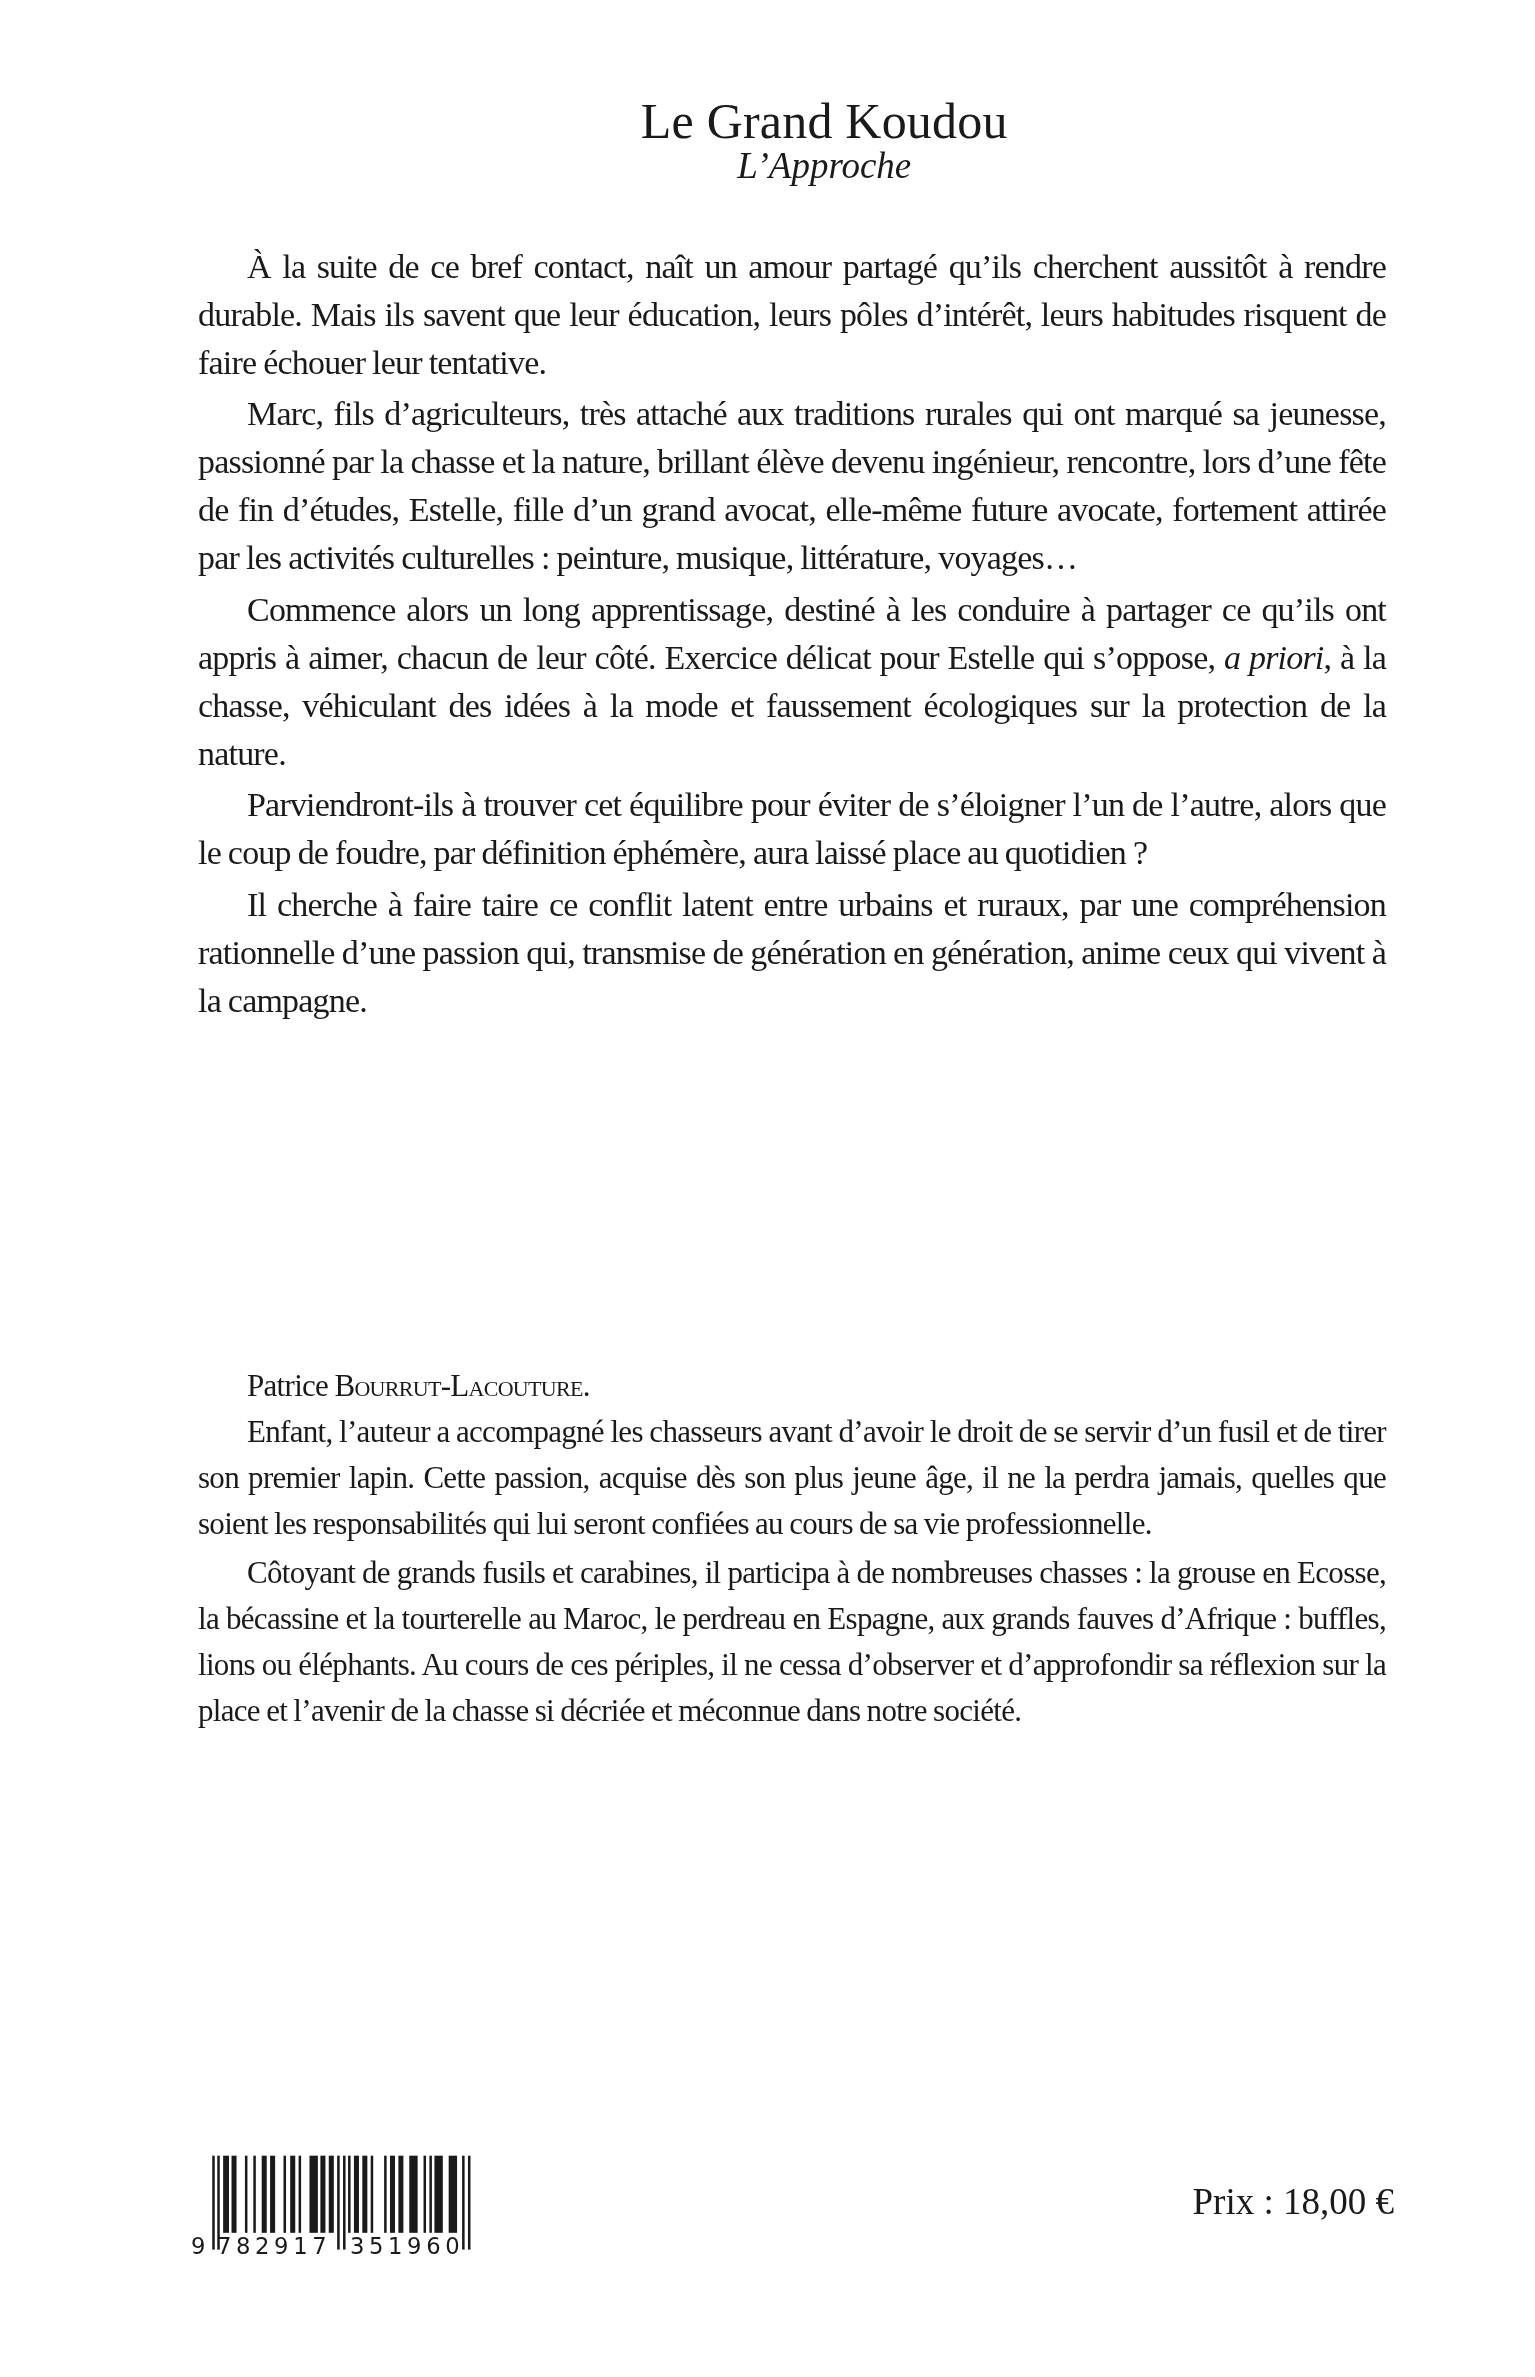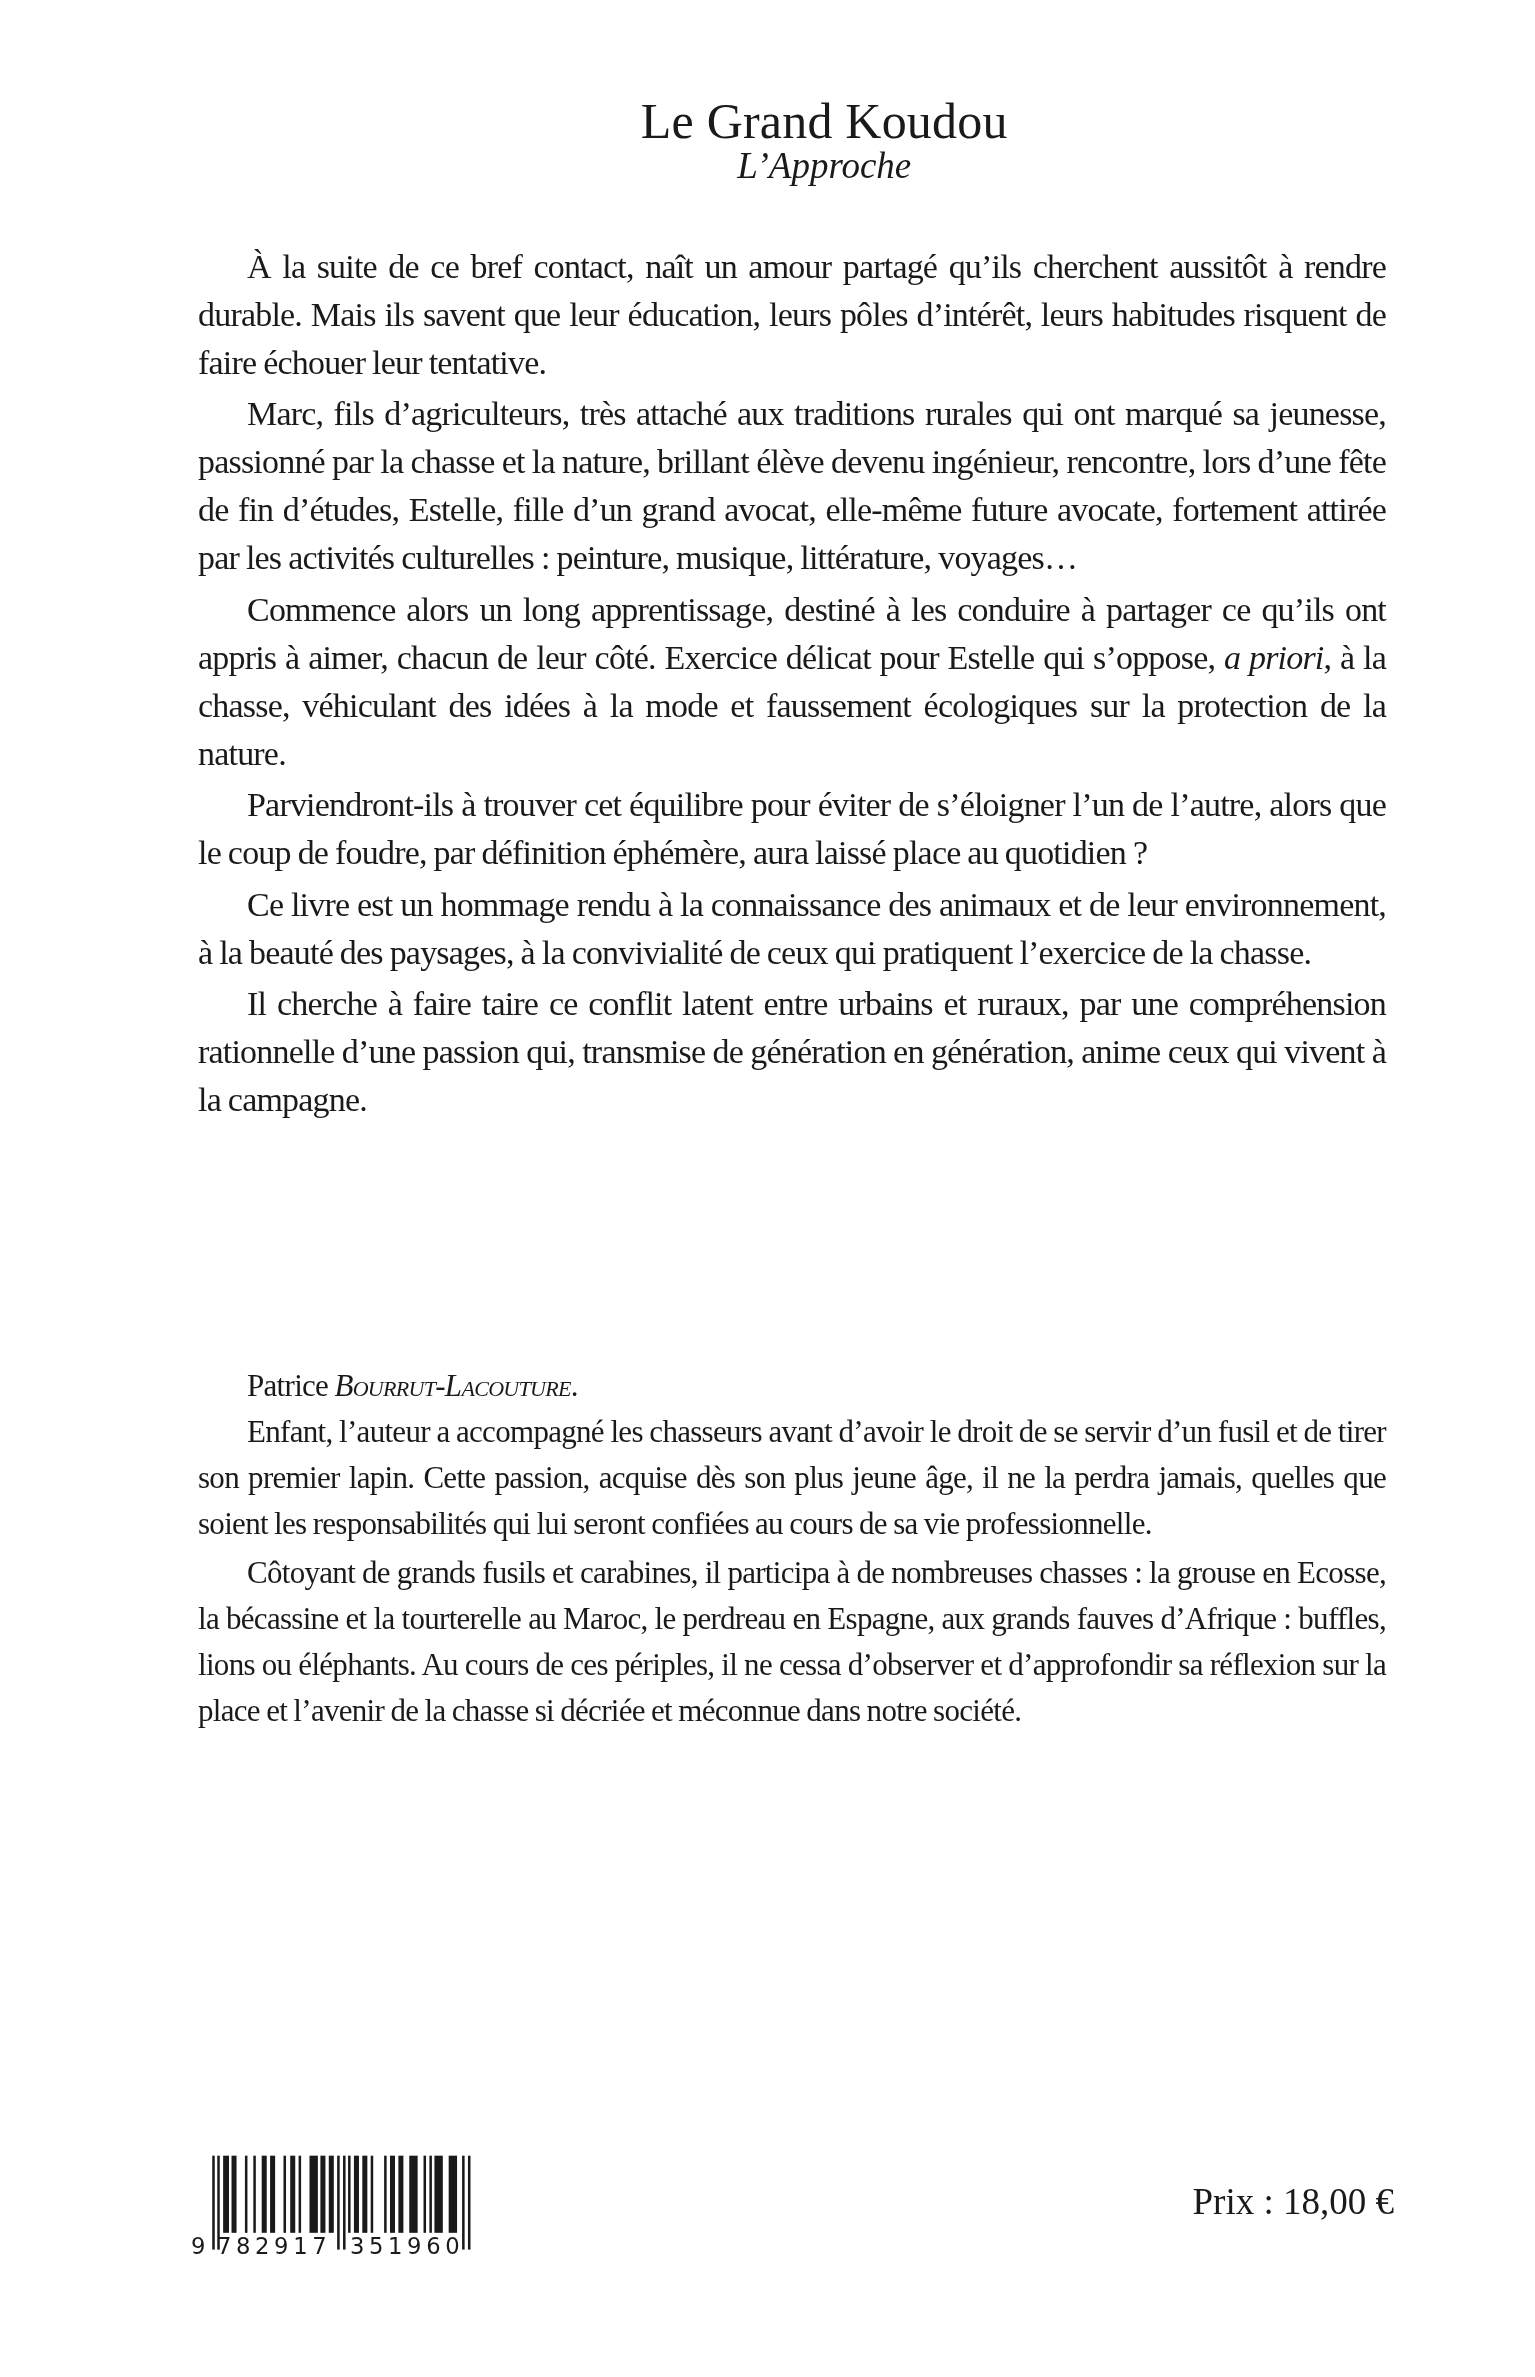--- a/index.html
+++ b/index.html
@@ -23,21 +23,21 @@
       font-size: 34px; line-height: 48px;
       letter-spacing: -0.8px; word-spacing: -0.8px;
     }
     .author-body { top: 1363px; }
     .author-body p {
       margin: 0 0 3.4px 0; text-indent: 49px;
       font-size: 31px; line-height: 46px;
       letter-spacing: -0.7px; word-spacing: -0.8px;
     }
     .author-body p.author-name { margin-bottom: 0; }
-    .smallcaps { font-variant: small-caps; font-style: italic; }
+    .smallcaps { font-variant: small-caps; }
     em { font-style: italic; }
 
     .barcode { position: absolute; left: 191px; top: 2154px; width: 294px; height: 109px; }
     .barcode svg { display: block; }
     .price {
       position: absolute; right: 141px; top: 2181px;
       font-size: 37px; line-height: 42px; white-space: nowrap; font-family: Liberation Serif, serif;
     }
   </style>
 </head>
@@ -46,21 +46,20 @@
 <div class="title-block">
   <h1 class="title">Le Grand Koudou</h1>
   <div class="subtitle">L’Approche</div>
 </div>
 
 <div class="column main-body">
   <p>À la suite de ce bref contact, naît un amour partagé qu’ils cherchent aussitôt à rendre durable. Mais ils savent que leur éducation, leurs pôles d’intérêt, leurs habitudes risquent de faire échouer leur tentative.</p>
   <p>Marc, fils d’agriculteurs, très attaché aux traditions rurales qui ont marqué sa jeunesse, passionné par la chasse et la nature, brillant élève devenu ingénieur, rencontre, lors d’une fête de fin d’études, Estelle, fille d’un grand avocat, elle-même future avocate, fortement attirée par les activités culturelles : peinture, musique, littérature, voyages…</p>
   <p><span>Commence alors un long apprentissage, destiné à les conduire à partager ce qu’ils ont appris à aimer, chacun de leur côté. Exercice délicat pour Estelle qui s’oppose, </span><em>a priori</em><span>, à la chasse, véhiculant des idées à la mode et faussement écologiques sur la protection de la nature.</span></p>
   <p>Parviendront-ils à trouver cet équilibre pour éviter de s’éloigner l’un de l’autre, alors que le coup de foudre, par définition éphémère, aura laissé place au quotidien ?</p>
-  <p>Ce livre est un hommage rendu à la connaissance des animaux et de leur environnement, à la beauté des paysages, à la convivialité de ceux qui pratiquent l’exercice de la chasse.</p>
   <p>Il cherche à faire taire ce conflit latent entre urbains et ruraux, par une compréhension rationnelle d’une passion qui, transmise de génération en génération, anime ceux qui vivent à la campagne.</p>
 </div>
 
 <div class="column author-body">
   <p class="author-name"><span>Patrice</span> <span class="smallcaps">Bourrut-Lacouture</span><span>.</span></p>
   <p>Enfant, l’auteur a accompagné les chasseurs avant d’avoir le droit de se servir d’un fusil et de tirer son premier lapin. Cette passion, acquise dès son plus jeune âge, il ne la perdra jamais, quelles que soient les responsabilités qui lui seront confiées au cours de sa vie professionnelle.</p>
   <p>Côtoyant de grands fusils et carabines, il participa à de nombreuses chasses : la grouse en Ecosse, la bécassine et la tourterelle au Maroc, le perdreau en Espagne, aux grands fauves d’Afrique : buffles, lions ou éléphants. Au cours de ces périples, il ne cessa d’observer et d’approfondir sa réflexion sur la place et l’avenir de la chasse si décriée et méconnue dans notre société.</p>
 </div>
 
 <div class="barcode">

